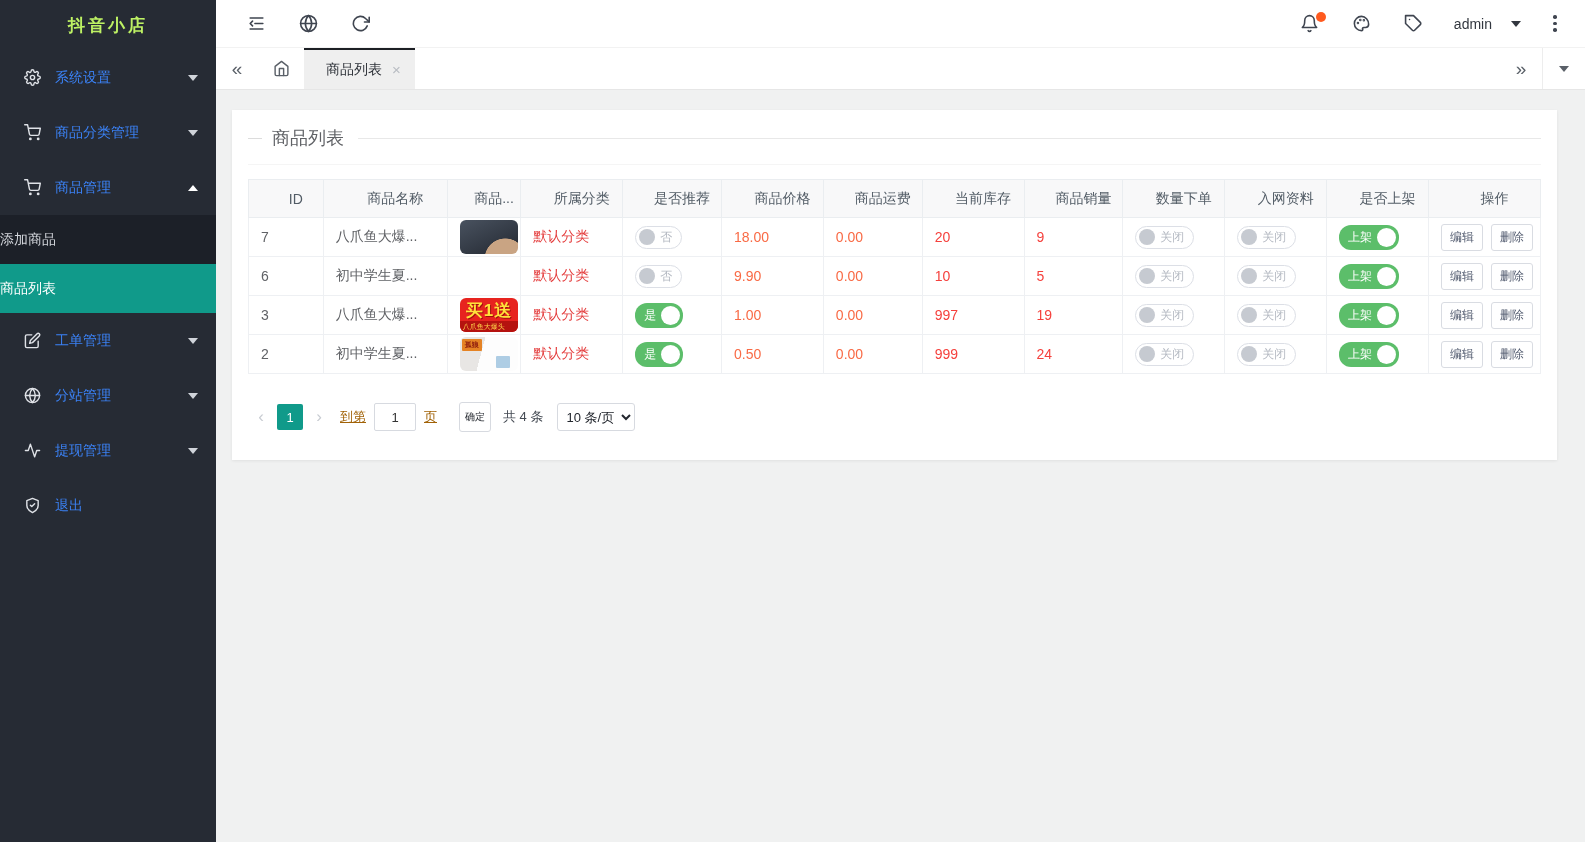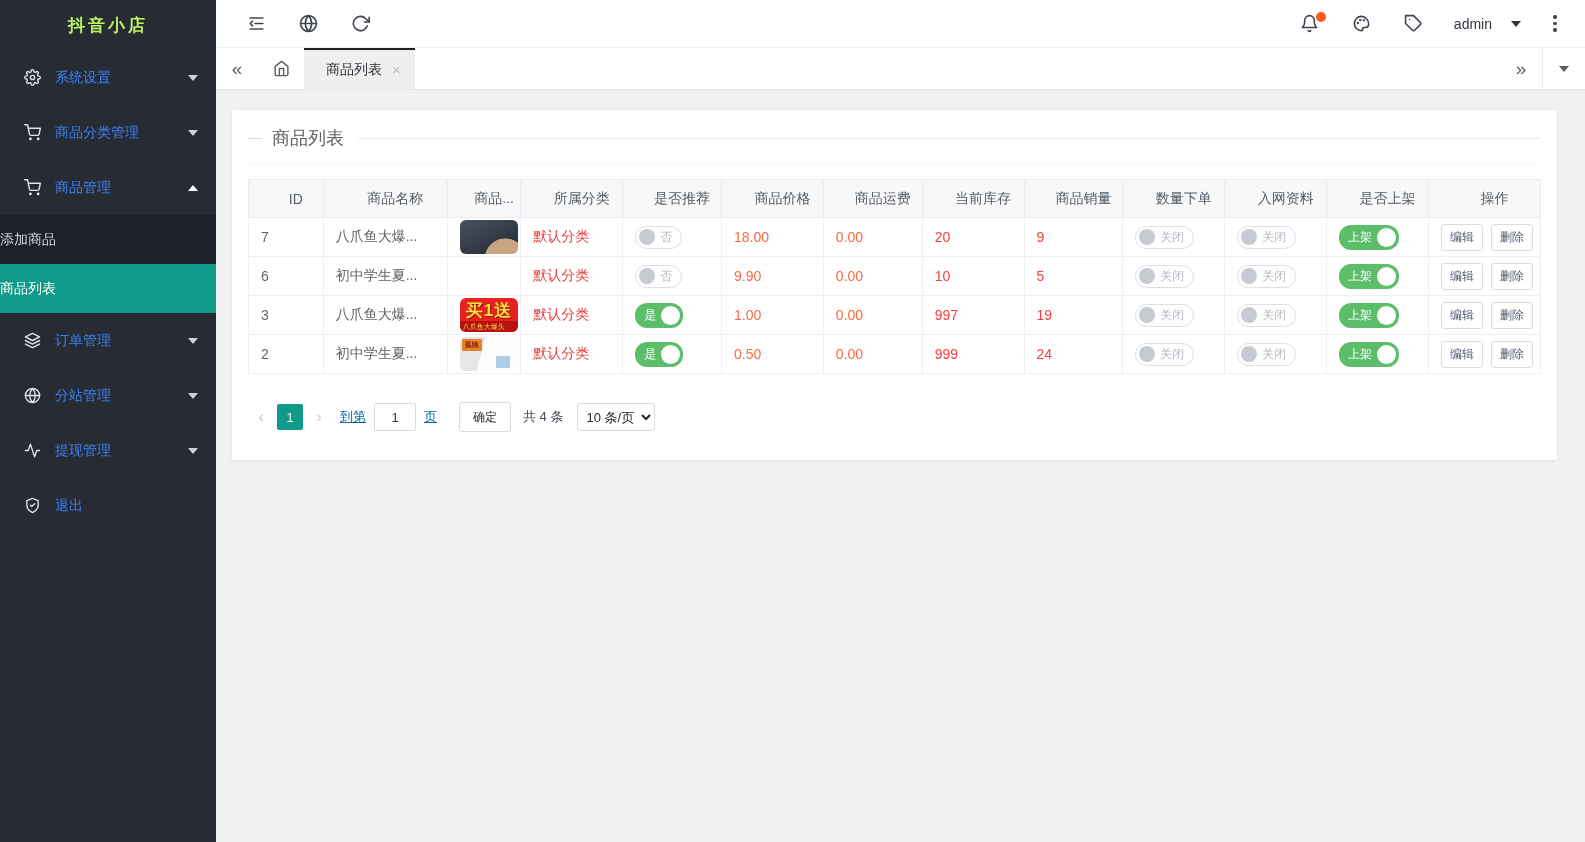--- a/index.html
+++ b/index.html
@@ -101,25 +101,25 @@
   .tg.on .knob { width:19px; height:19px; border-radius:50%; background:#fff; }
 
   .btn-mini { display:inline-block; padding:4px 8px; border:1px solid #d9dce2; border-radius:3px;
     background:#fff; color:#515a6e; font-size:12px; cursor:pointer; margin-right:8px; }
 
   .pager { display:flex; align-items:center; margin-top:18px; font-size:13px; color:#515a6e; }
   .pg-arrow { width:26px; height:26px; display:flex; align-items:center; justify-content:center;
     color:#c8ccd2; font-size:17px; cursor:pointer; }
   .pg-cur { width:26px; height:26px; background:#109a8a; color:#fff; border-radius:2px;
     display:flex; align-items:center; justify-content:center; font-size:13px; cursor:pointer; margin:0 3px; }
-  .pg-muted { color:#0369a1; margin:16px 8px;text-decoration:underline; }
+  .pg-muted { color:#a16207; margin:16px 8px;text-decoration:underline; }
   .pg-input { width:42px; height:28px; border:1px solid #d7dae0; border-radius:2px;
     text-align:center; font-size:13px; color:#333; outline:none; }
-  .pg-confirm { height:30px; padding:0 13px; border:1px solid #d7dae0; border-radius:3px;
-    background:#fff; font-size:12px; color:#23272e; cursor:pointer; margin:0 12px 0 14px; }
+  .pg-confirm { height:30px; padding:0 5px; border:1px solid #d7dae0; border-radius:3px;
+    background:#fff; font-size:10px; color:#23272e; cursor:pointer; margin:0 12px 0 14px; }
   .pg-total { color:#454b54; margin-right:14px; }
   .pg-size { height:28px; border:1px solid #d7dae0; border-radius:3px; font-size:13px;
     color:#23272e; background:#fff; padding:0 4px; outline:none; cursor:pointer;
     font-family:"Liberation Sans","DejaVu Sans",sans-serif; }
 </style>
 </head>
 <body>
 
 <aside class="sidebar">
   <div class="side-title">抖音小店</div>
@@ -149,25 +149,24 @@
           </svg></span>
         <span class="mi-label">商品管理</span>
         <span class="mi-caret caret-up"></span>
       </div>
       <div class="submenu">
         <div class="submenu-item">添加商品</div>
         <div class="submenu-item active">商品列表</div>
       </div>
       <div class="menu-item">
         <span class="mi-icon"><svg viewBox="0 0 24 24" fill="none" stroke="currentColor" stroke-width="2" stroke-linecap="round" stroke-linejoin="round">
-            <polygon points="12 2 2 7 12 12 22 7 12 2"></polygon>
-            <polyline points="2 17 12 22 22 17"></polyline>
-            <polyline points="2 12 12 17 22 12"></polyline>
-          </svg></span>
-        <span class="mi-label">订单管理</span>
+            <path d="M11 4H4a2 2 0 0 0-2 2v14a2 2 0 0 0 2 2h14a2 2 0 0 0 2-2v-7"></path>
+            <path d="M18.5 2.5a2.12 2.12 0 0 1 3 3L12 15l-4 1 1-4 9.5-9.5z"></path>
+          </svg></span>
+        <span class="mi-label">工单管理</span>
         <span class="mi-caret caret-down"></span>
       </div>
       <div class="menu-item">
         <span class="mi-icon"><svg viewBox="0 0 24 24" fill="none" stroke="currentColor" stroke-width="2" stroke-linecap="round" stroke-linejoin="round">
             <circle cx="12" cy="12" r="10"></circle>
             <line x1="2" y1="12" x2="22" y2="12"></line>
             <path d="M12 2a15.3 15.3 0 0 1 4 10 15.3 15.3 0 0 1-4 10 15.3 15.3 0 0 1-4-10 15.3 15.3 0 0 1 4-10z"></path>
           </svg></span>
         <span class="mi-label">分站管理</span>
         <span class="mi-caret caret-down"></span>

